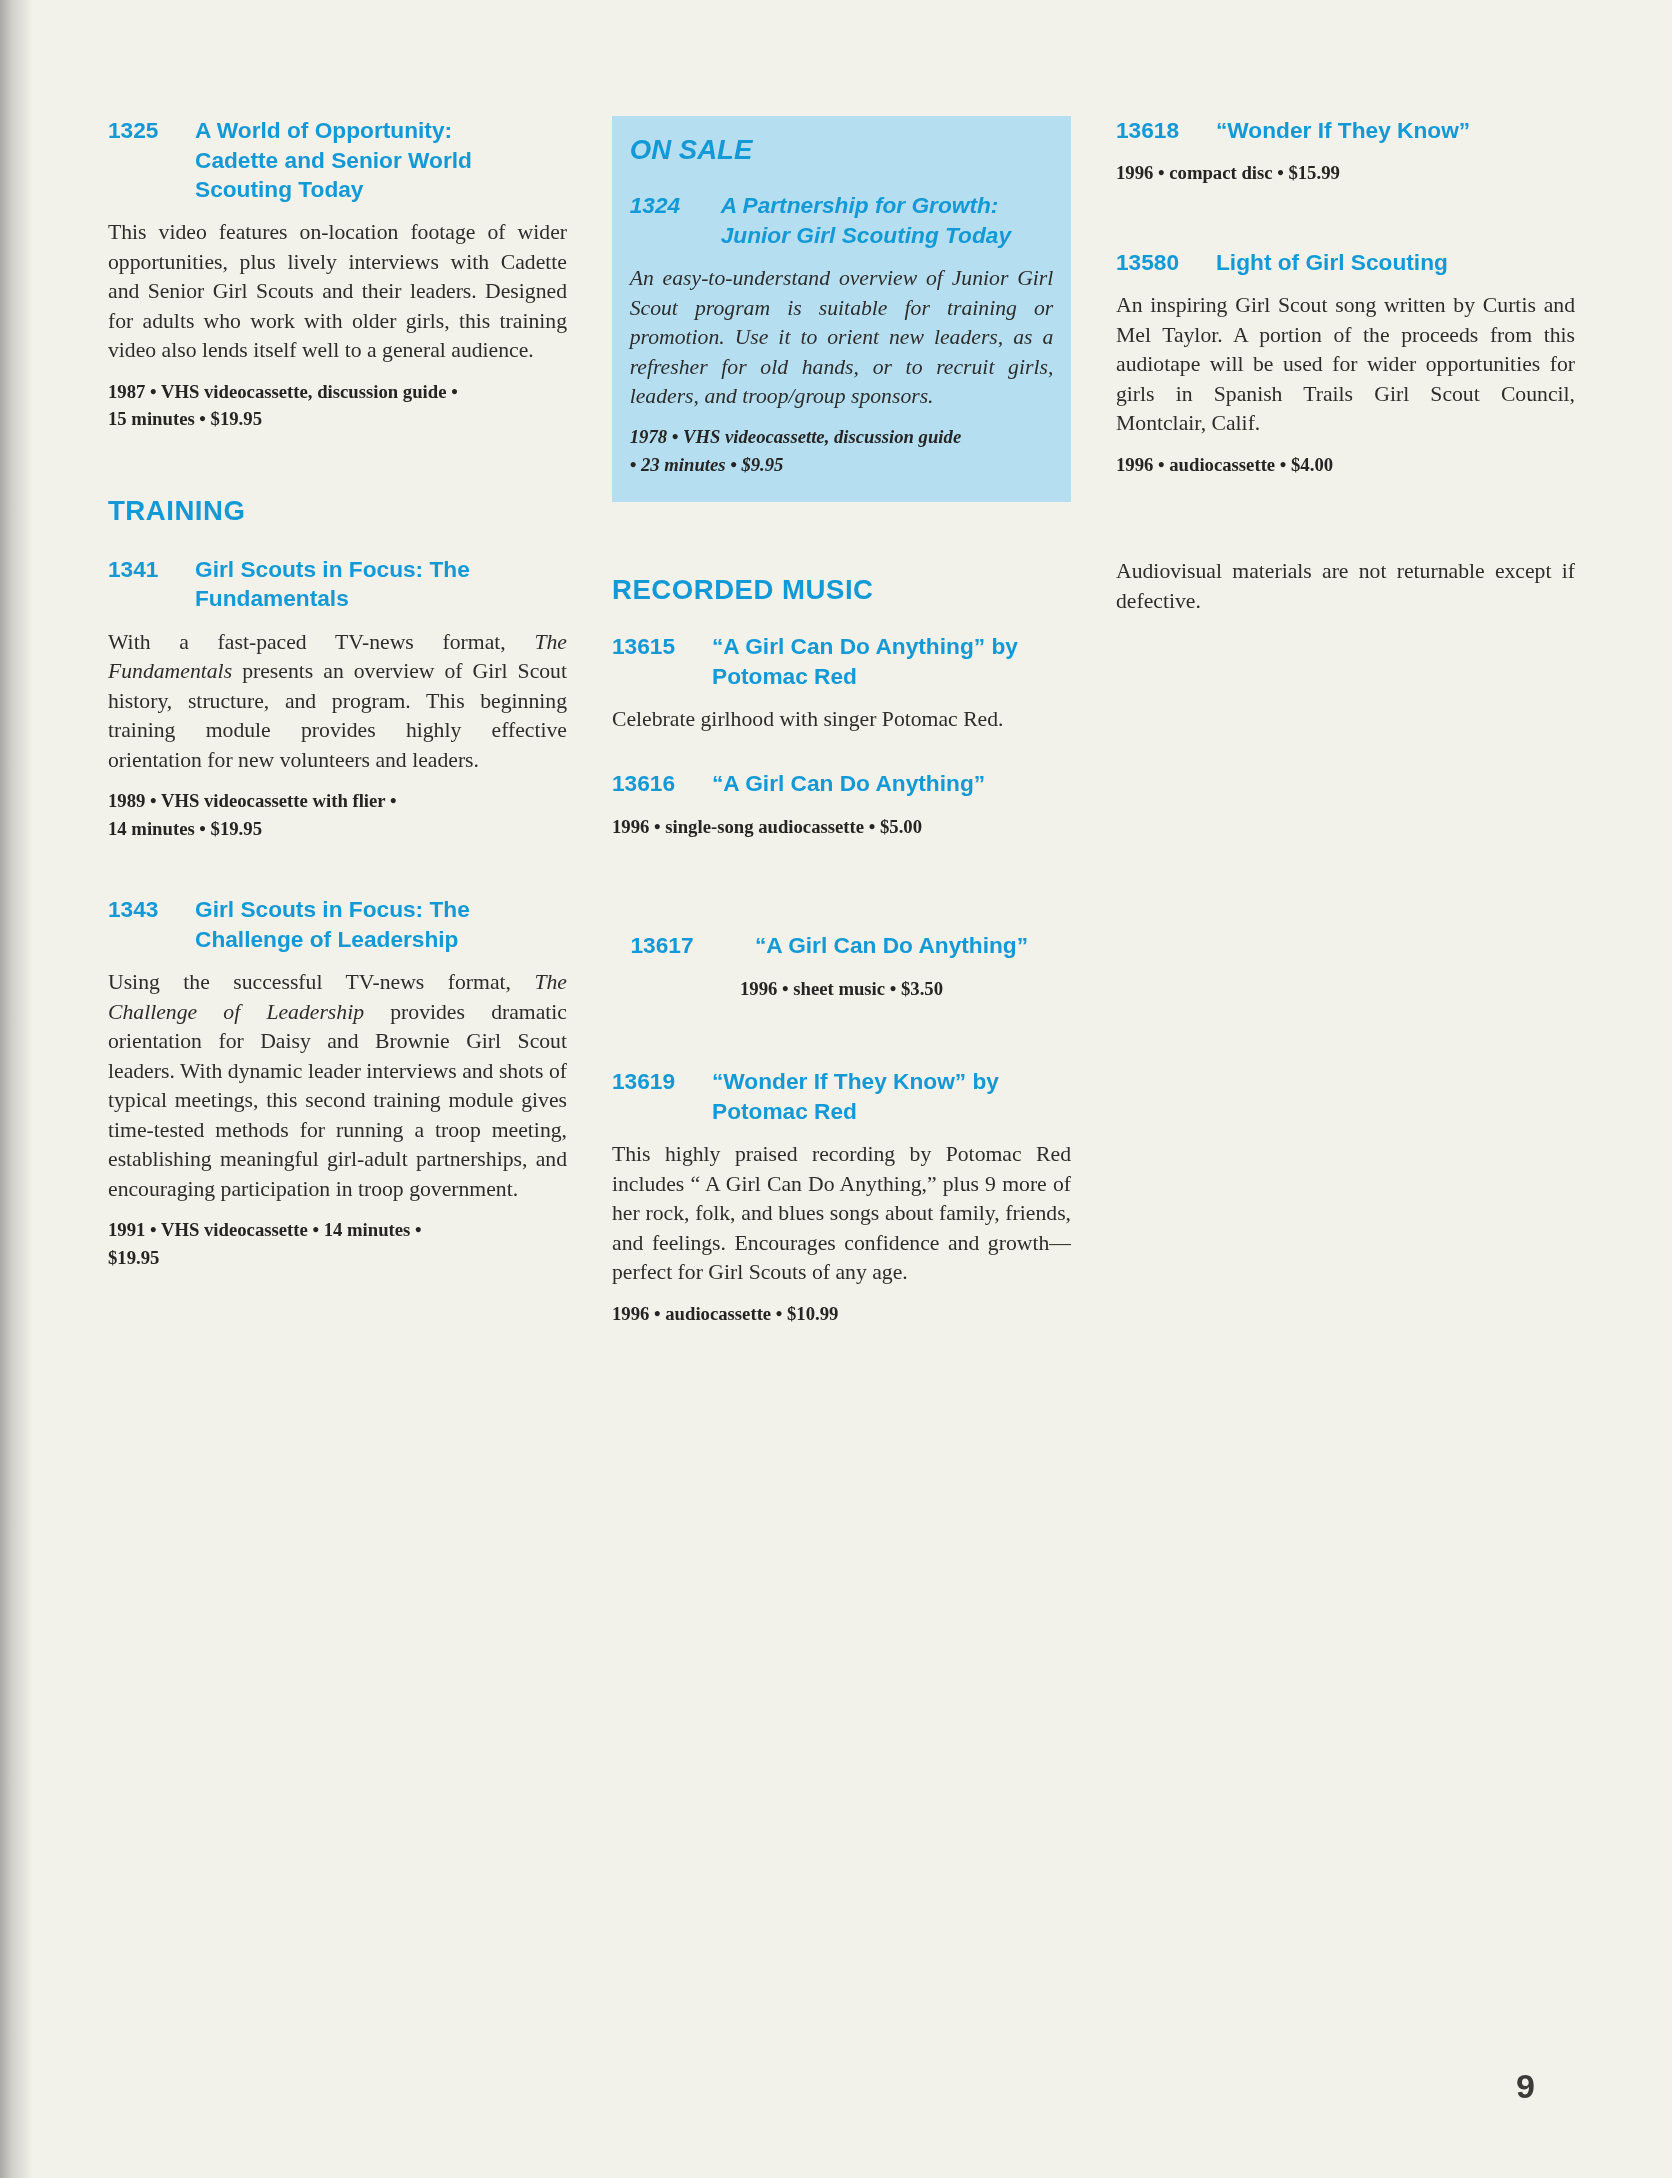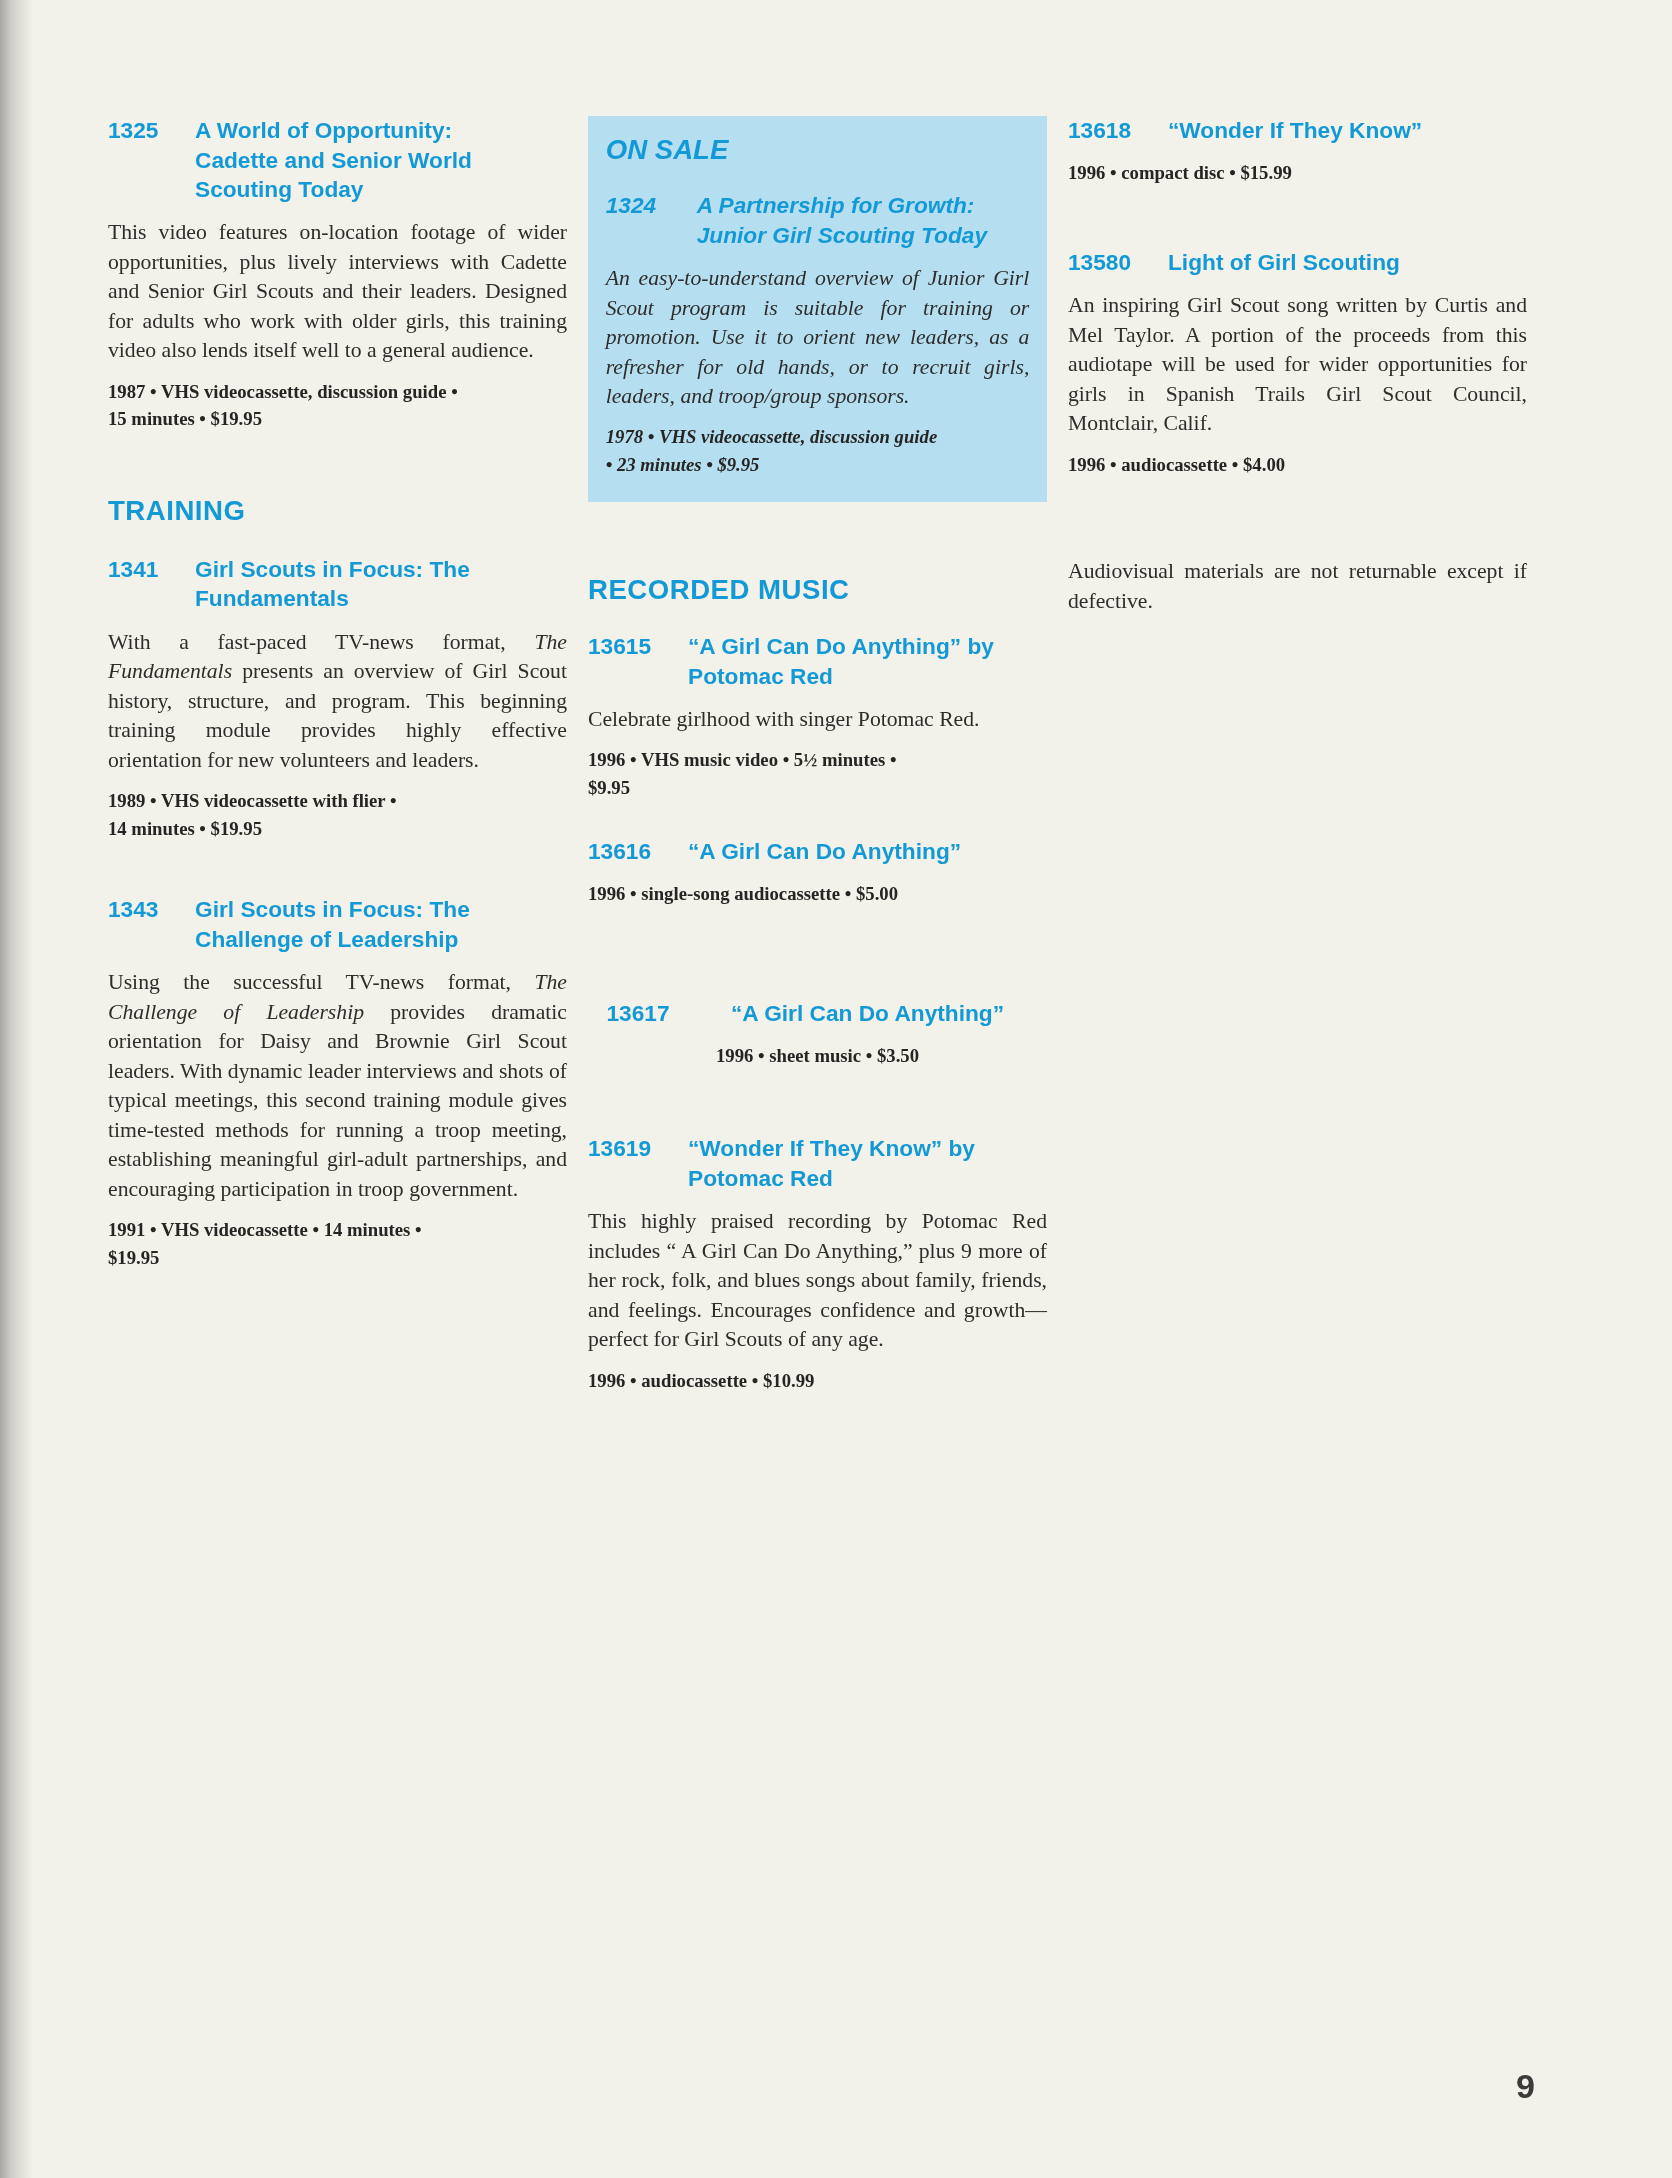--- a/index.html
+++ b/index.html
@@ -19,21 +19,21 @@
     left: 0; top: 0; bottom: 0;
     width: 33px;
     background: linear-gradient(to right, #a9a8a4 0%, #cfcec9 35%, rgba(242,241,234,0) 100%);
   }
   .content {
     position: absolute;
     left: 108px;
     top: 116px;
     width: 1438px;
     display: flex;
-    gap: 21px;
+    gap: 45px;
   }
   .col { width: 459px; flex: 0 0 459px; }
 
   
   .item-heading {
     display: flex;
     margin: 0 0 13.8px 0;
     font-family: "Liberation Sans", sans-serif;
     font-weight: bold;
     font-size: 22.7px;
@@ -181,22 +181,20 @@
 
     <h2 class="section-heading">RECORDED MUSIC</h2>
 
     <article class="item item-13615">
       <h3 class="item-heading">
         <span class="code">13615</span>
         <span class="title">“A Girl Can Do Anything” by
 Potomac Red</span>
       </h3>
       <p class="body">Celebrate girlhood with singer Potomac Red.</p>
-      <p class="meta">1996 • VHS music video • 5½ minutes •
-$9.95</p>
     </article>
 
     <article class="item item-13616">
       <h3 class="item-heading">
         <span class="code">13616</span>
         <span class="title">“A Girl Can Do Anything”</span>
       </h3>
       <p class="meta">1996 • single-song audiocassette • $5.00</p>
     </article>
 

